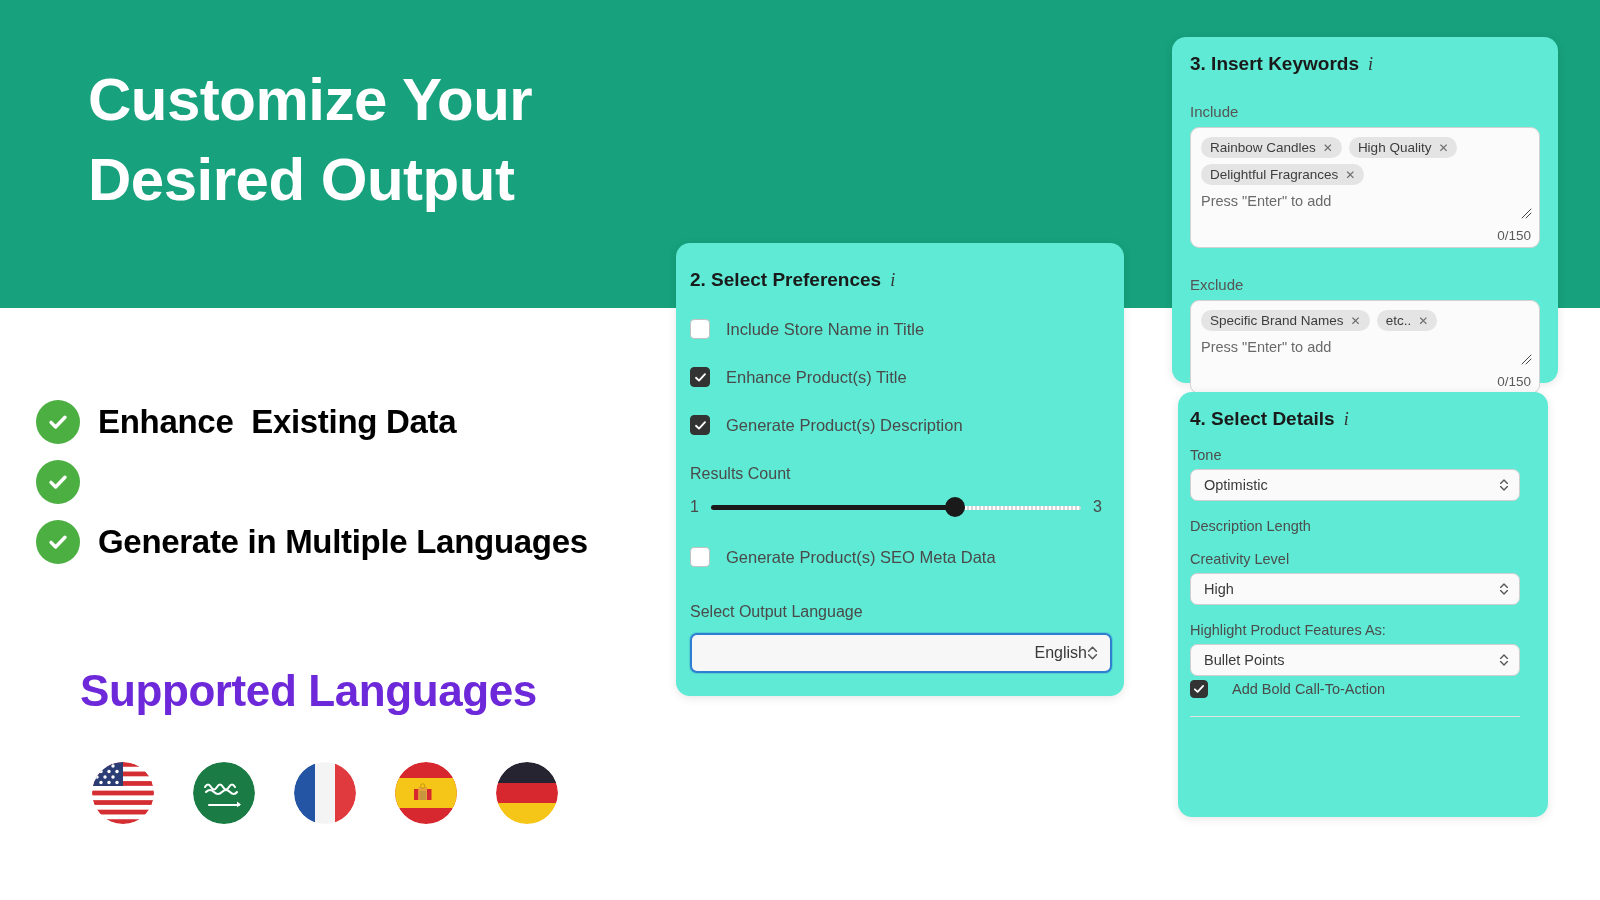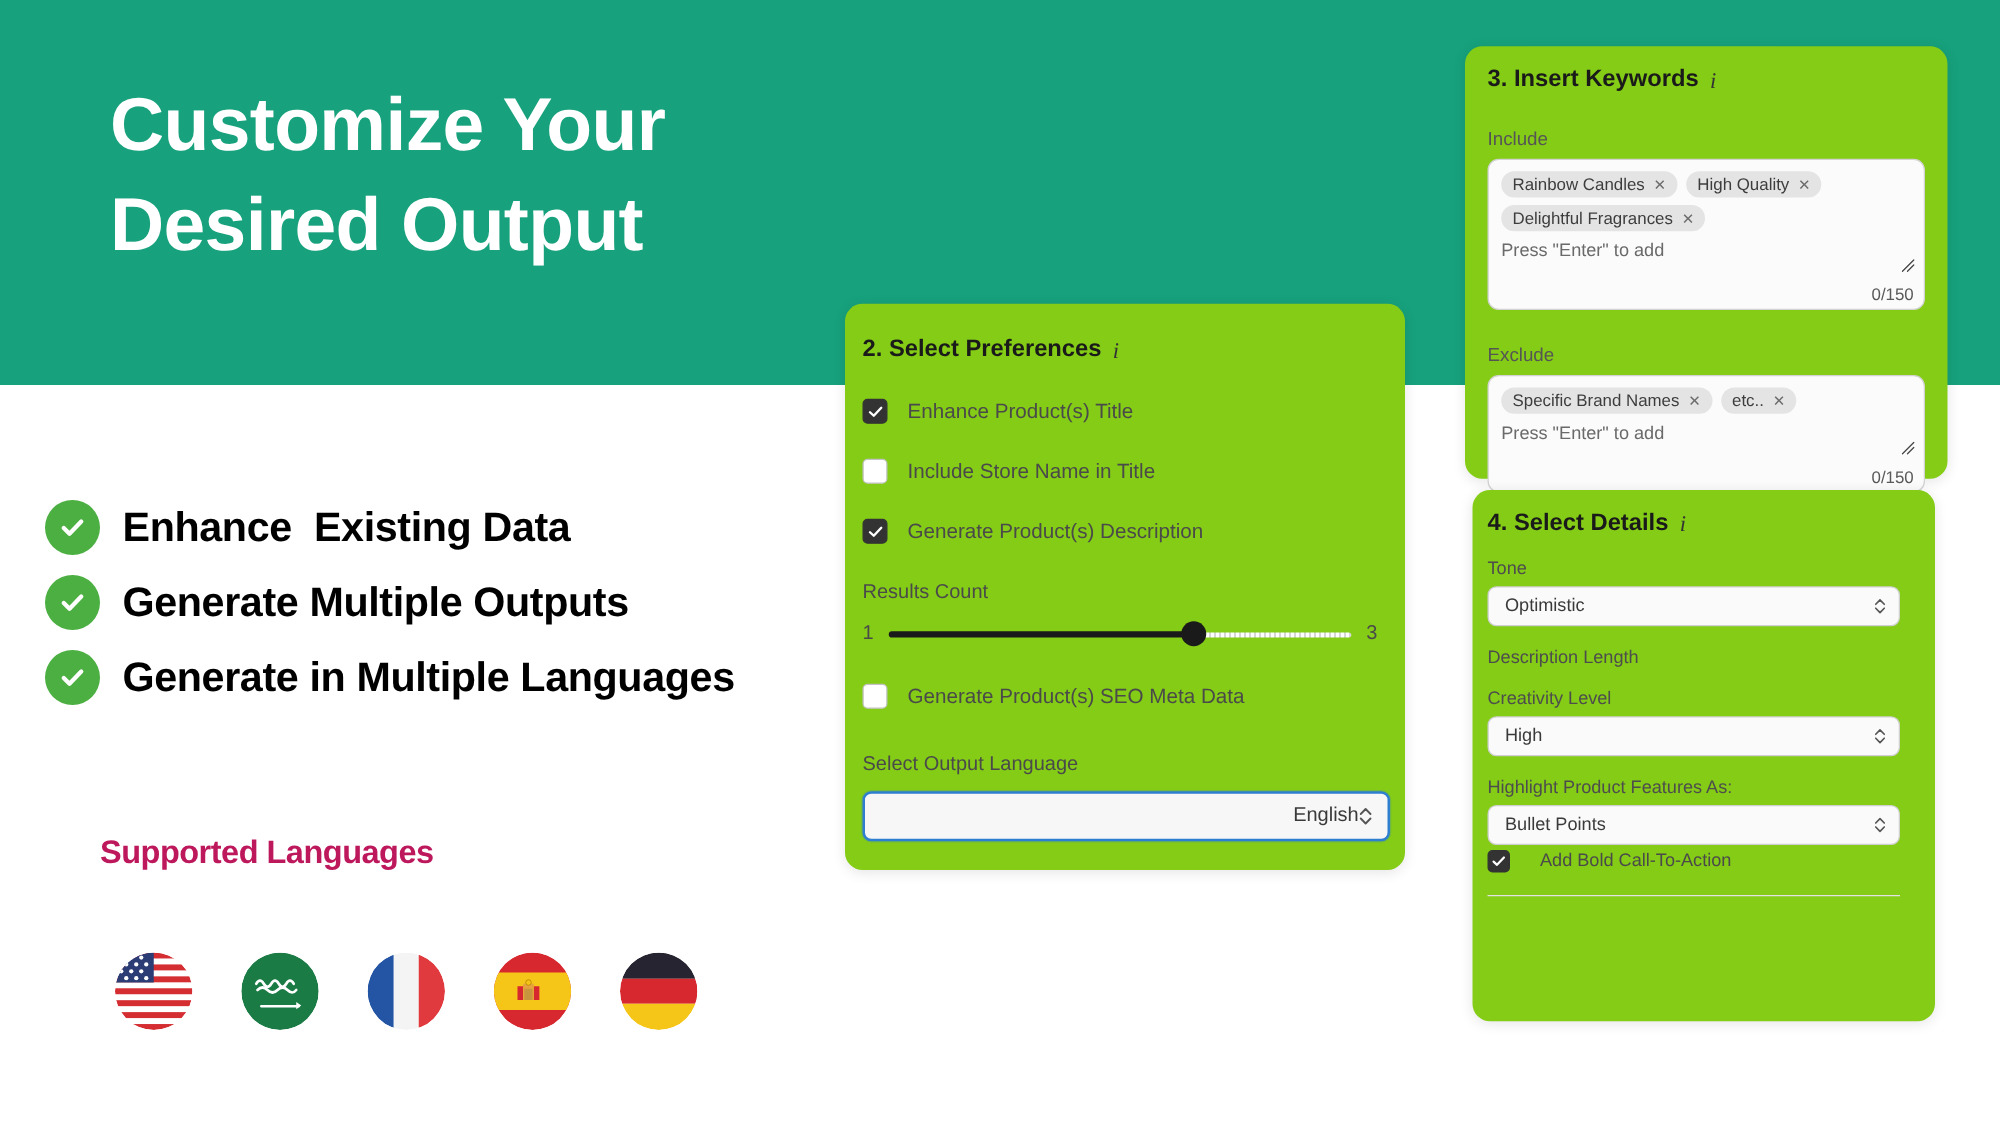--- a/index.html
+++ b/index.html
@@ -59,23 +59,23 @@
     font-weight: bold;
     color: #000000;
     letter-spacing: -0.3px;
     white-space: pre;
   }
 
   
   .langs-heading {
     position: absolute;
     left: 80px; top: 666px;
-    font-size: 26px;
+    font-size: 44px;
     font-weight: bold;
-    color: #be185d;
+    color: #6d28d9;
     letter-spacing: -0.4px;
     z-index: 3;
   }
   .flag-row {
     position: absolute;
     left: 92px; top: 762px;
     display: flex;
     gap: 39px;
     z-index: 3;
   }
@@ -84,21 +84,21 @@
     border-radius: 50%;
     overflow: hidden;
     position: relative;
     flex: 0 0 auto;
   }
   .flag svg { display: block; width: 62px; height: 62px; }
 
   
   .card {
     position: absolute;
-    background: #84cc16;
+    background: #5eead4;
     border-radius: 14px;
     box-shadow: 0 2px 10px rgba(0,0,0,0.10);
     z-index: 4;
   }
   .card-title {
     font-size: 19px;
     font-weight: bold;
     color: #1a1a1a;
     display: flex;
     align-items: center;
@@ -340,21 +340,20 @@
         </svg>
     </span>
     <span class="feature-label">Enhance  Existing Data</span>
   </div>
   <div class="feature-row">
     <span class="check-circle">
       <svg width="26" height="26" viewBox="0 0 26 26">
           <path d="M6 13.4 L10.6 18 L20 8.2" stroke="#ffffff" stroke-width="3.4" fill="none" stroke-linecap="round" stroke-linejoin="round"></path>
         </svg>
     </span>
-    <span class="feature-label">Generate Multiple Outputs</span>
   </div>
   <div class="feature-row">
     <span class="check-circle">
       <svg width="26" height="26" viewBox="0 0 26 26">
           <path d="M6 13.4 L10.6 18 L20 8.2" stroke="#ffffff" stroke-width="3.4" fill="none" stroke-linecap="round" stroke-linejoin="round"></path>
         </svg>
     </span>
     <span class="feature-label">Generate in Multiple Languages</span>
   </div>
 </div>
@@ -473,31 +472,31 @@
 </div>
 
 <div class="card" id="card-preferences">
 
   <div class="card-title">
     <span>2. Select Preferences</span>
     <span class="info-icon">i</span>
   </div>
 
   <div class="cb-row">
+    <span class="cb-box unchecked"></span>
+    <span class="cb-label">Include Store Name in Title</span>
+  </div>
+
+  <div class="cb-row">
     <span class="cb-box checked">
       <svg width="13" height="13" viewBox="0 0 13 13">
           <path d="M2 6.8 L5 9.6 L11 3.2" stroke="#ffffff" stroke-width="1.9" fill="none" stroke-linecap="round" stroke-linejoin="round"></path>
         </svg>
     </span>
     <span class="cb-label">Enhance Product(s) Title</span>
-  </div>
-
-  <div class="cb-row">
-    <span class="cb-box unchecked"></span>
-    <span class="cb-label">Include Store Name in Title</span>
   </div>
 
   <div class="cb-row">
     <span class="cb-box checked">
       <svg width="13" height="13" viewBox="0 0 13 13">
           <path d="M2 6.8 L5 9.6 L11 3.2" stroke="#ffffff" stroke-width="1.9" fill="none" stroke-linecap="round" stroke-linejoin="round"></path>
         </svg>
     </span>
     <span class="cb-label">Generate Product(s) Description</span>
   </div>

